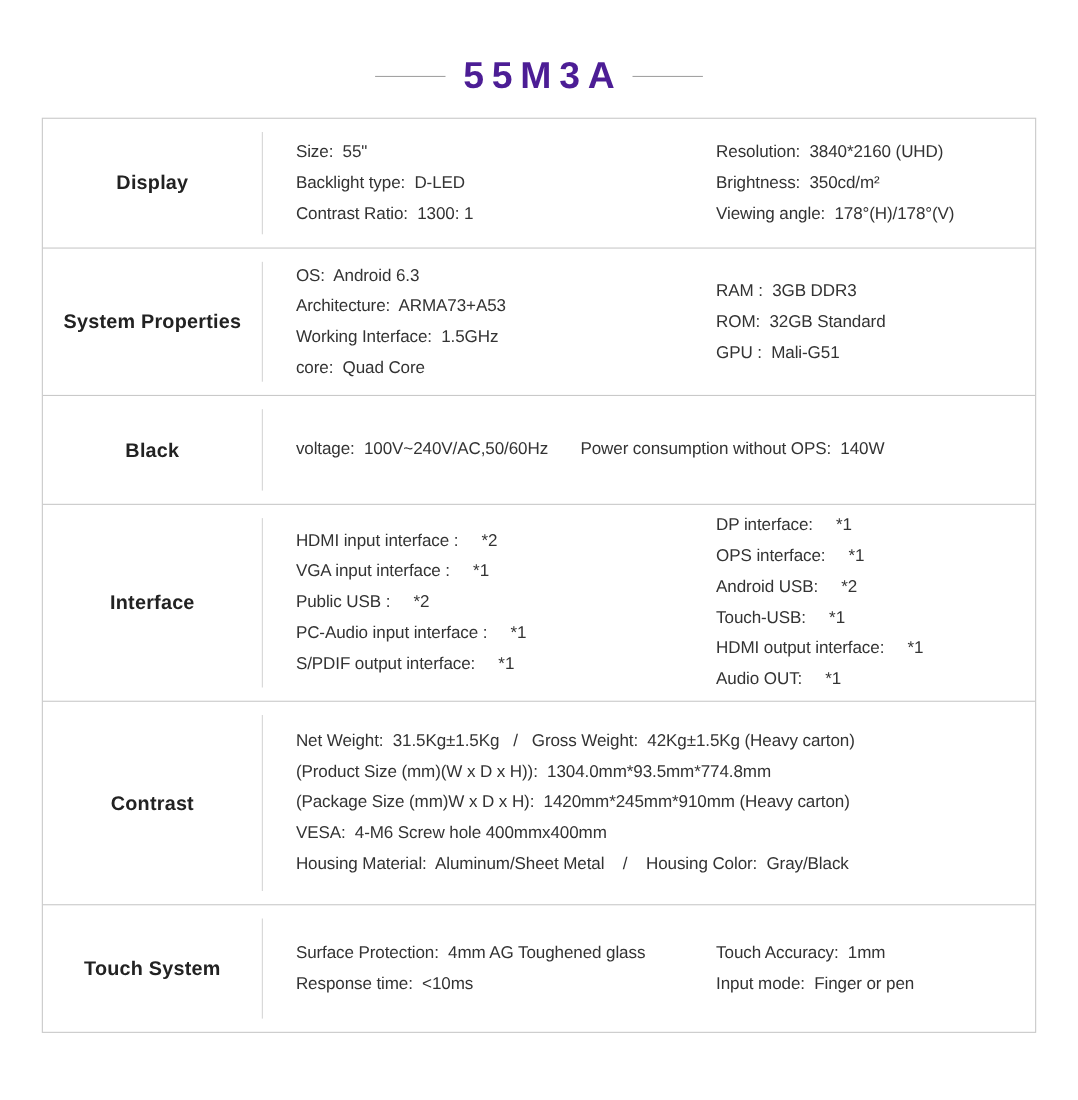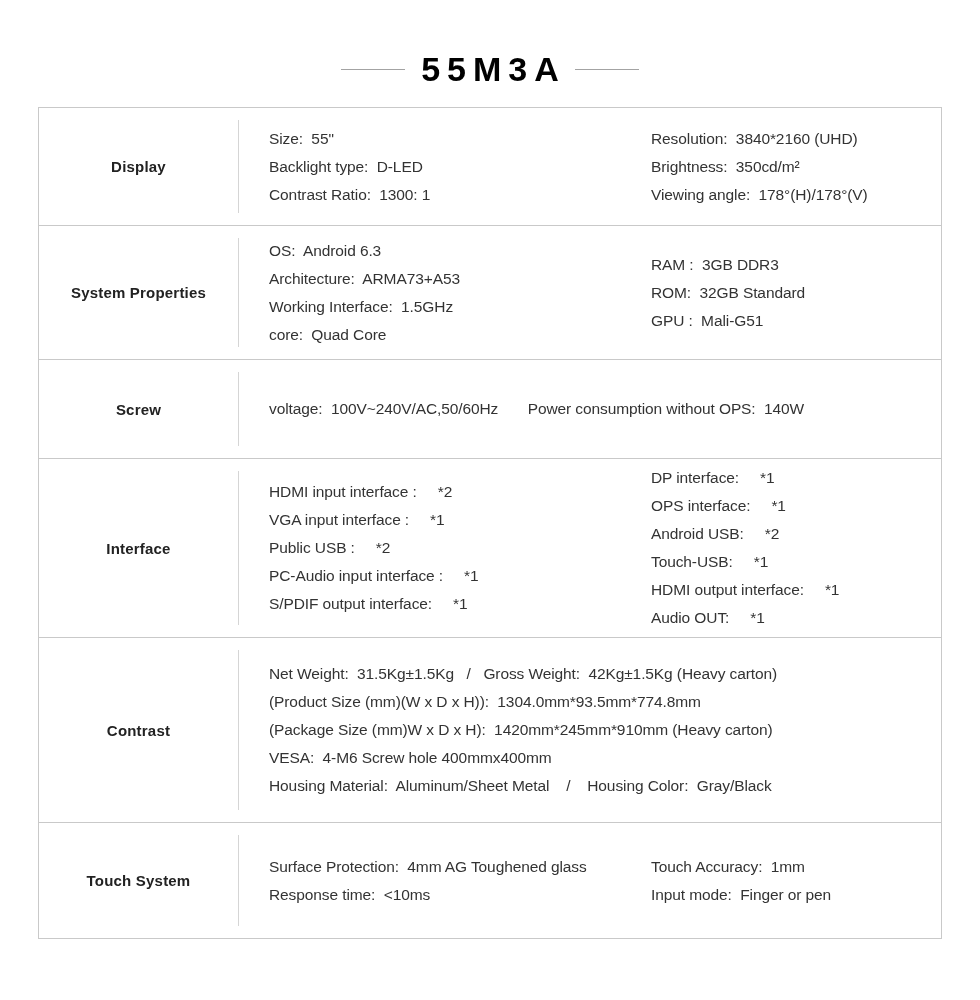--- a/index.html
+++ b/index.html
@@ -16,21 +16,21 @@
     align-items: center;
     justify-content: center;
     gap: 9px;
     padding-top: 46px;
     height: 92px;
   }
   .title {
     font-size: 34px;
     font-weight: 700;
     letter-spacing: 7px;
-    color: #000000;
+    color: #4c1d95;
     white-space: nowrap;
     padding-left: 7px; 
   }
   .title-line {
     width: 64px;
     height: 1px;
     background: #a3a3a3;
   }
 
   
@@ -46,21 +46,21 @@
   .spec-row:nth-child(3) { min-height: 99px;  }
   .spec-row:nth-child(4) { min-height: 179px; }
   .spec-row:nth-child(5) { min-height: 185px; }
   .spec-row:nth-child(6) { min-height: 116px; }
 
   .row-label {
     flex: 0 0 199px;
     display: flex;
     align-items: center;
     justify-content: center;
-    font-size: 15px;
+    font-size: 18px;
     font-weight: 700;
     color: #222;
     letter-spacing: 0.2px;
     text-align: center;
   }
   .row-divider {
     flex: 0 0 1px;
     width: 1px;
     background: #d5d5d5;
     margin: 12px 0;
@@ -122,21 +122,21 @@
             <div class="spec-line">core:  Quad Core</div>
           </div>
           <div class="spec-col">
             <div class="spec-line">RAM :  3GB DDR3</div>
             <div class="spec-line">ROM:  32GB Standard</div>
             <div class="spec-line">GPU :  Mali-G51</div>
           </div>
         </div>
       </div>
       <div class="spec-row">
-        <div class="row-label">Screw</div>
+        <div class="row-label">Black</div>
         <div class="row-divider"></div>
         <div class="row-content">
           <div class="spec-col">
             <div class="spec-line">voltage:  100V~240V/AC,50/60Hz       Power consumption without OPS:  140W</div>
           </div>
         </div>
       </div>
       <div class="spec-row">
         <div class="row-label">Interface</div>
         <div class="row-divider"></div>

